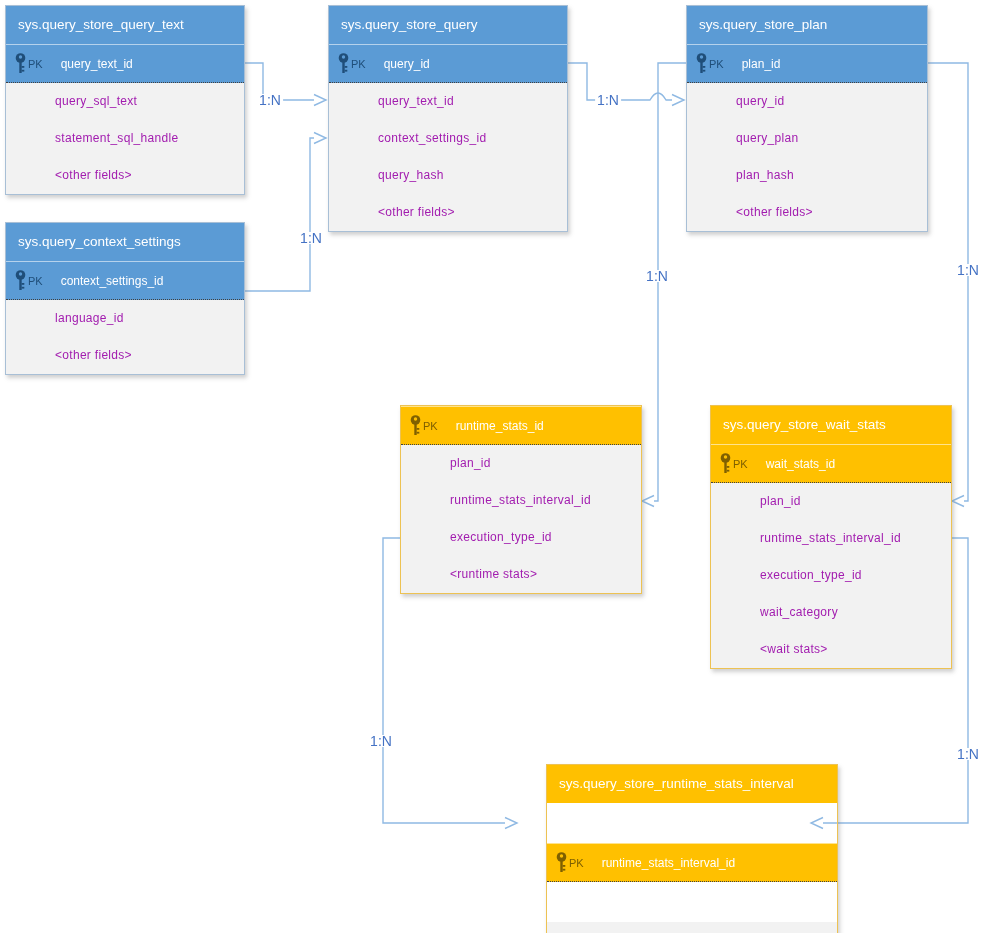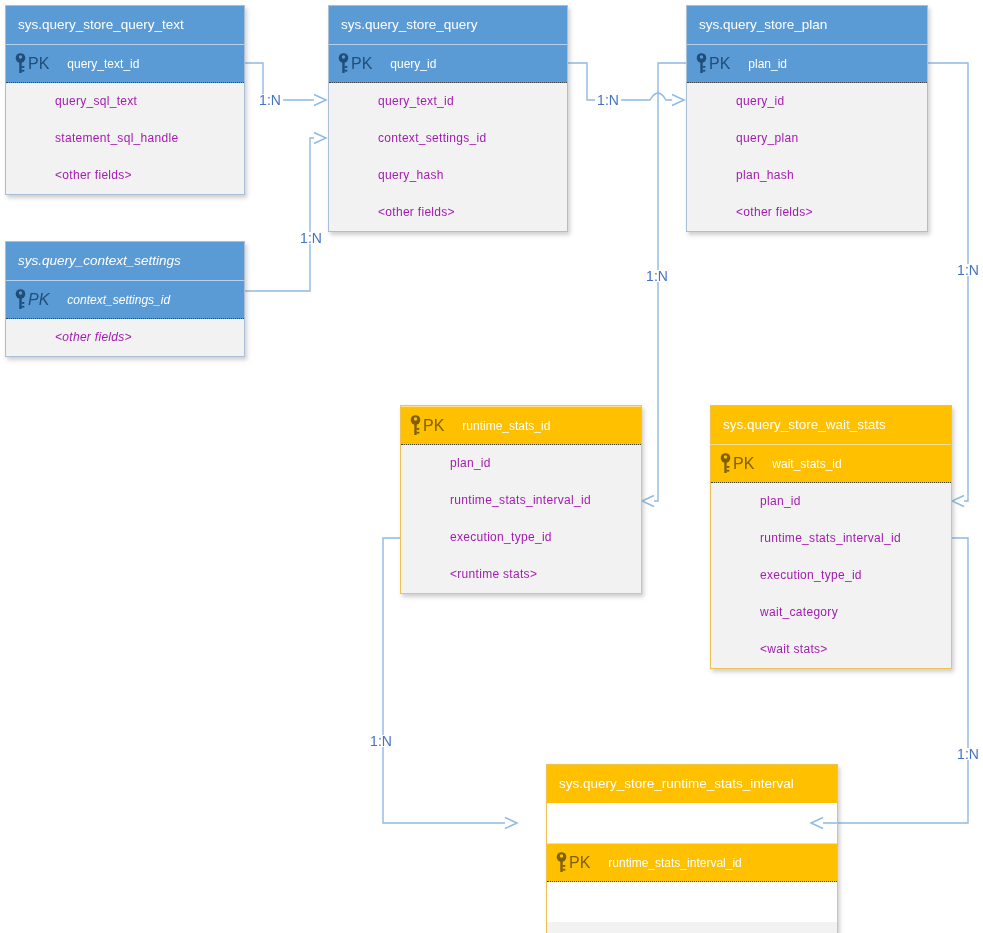--- a/index.html
+++ b/index.html
@@ -23,40 +23,40 @@
     color:#ffffff; font-size:13.5px; padding-left:12px;
     white-space:nowrap; overflow:hidden;
   }
   .pkrow {
     height:39px; background:var(--hdr); display:flex; align-items:center;
     border-top:1px solid rgba(255,255,255,0.55);
     border-bottom:1px dotted #404040; box-sizing:border-box;
   }
   .pkrow .key { margin-left:8px; display:flex; align-items:center; color:var(--ink); }
   .pkrow .key .hole { fill:var(--hdr); }
-  .pkrow .pktag { color:var(--ink); font-size:16px; margin-left:1px; }
+  .pkrow .pktag { color:var(--ink); font-size:11px; margin-left:1px; }
   .pkrow .fname { color:#ffffff; font-size:12px; margin-left:18px; white-space:nowrap; }
 
   .body { background:#F2F2F2; flex:1; }
   .frow {
     height:37px; line-height:37px; padding-left:49px;
     font-size:12px; color:#a21caf; white-space:nowrap; letter-spacing:0.3px;
   }
 
   .lbl {
     position:absolute; z-index:3; transform:translate(-50%,-50%);
     background:#ffffff; color:#4472C4; font-size:14px; padding:0 2px;
     line-height:12px;
   }
 
   
   #t0 { left:5px;   top:5px;   width:238px; }
   #t1 { left:328px; top:5px;   width:238px; }
   #t2 { left:686px; top:5px;   width:240px; }
-  #t3 { left:5px;   top:241px; width:238px;font-style:italic; }
+  #t3 { left:5px;   top:222px; width:238px; }
   #t4 { left:400px; top:405px; width:240px; }
   #t5 { left:710px; top:405px; width:240px; }
   #t6 { left:546px; top:764px; width:290px;gap:40px; }
 
   #l0 { left:270px; top:100px; }
   #l1 { left:311px; top:238px; }
   #l2 { left:608px; top:100px; }
   #l3 { left:657px; top:276px; }
   #l4 { left:968px; top:270px; }
   #l5 { left:381px; top:741px; }
@@ -154,20 +154,21 @@
             <circle class="hole" cx="6.5" cy="4" r="1.7"></circle>
             <rect x="5.3" y="9" width="2.4" height="11" fill="currentColor"></rect>
             <rect x="7.6" y="13" width="2.7" height="1.8" fill="currentColor"></rect>
             <rect x="7.6" y="16.8" width="2.7" height="1.8" fill="currentColor"></rect>
           </svg>
       </span>
       <span class="pktag">PK</span>
       <span class="fname">context_settings_id</span>
     </div>
     <div class="body">
+      <div class="frow">language_id</div>
       <div class="frow">&lt;other fields&gt;</div>
     </div>
   </div>
 
   <div class="tbl amber" id="t4">
     <div class="pkrow">
       <span class="key">
         <svg width="13" height="21" viewBox="0 0 13 21">
             <circle cx="6.5" cy="5" r="4.8" fill="currentColor"></circle>
             <circle class="hole" cx="6.5" cy="4" r="1.7"></circle>

